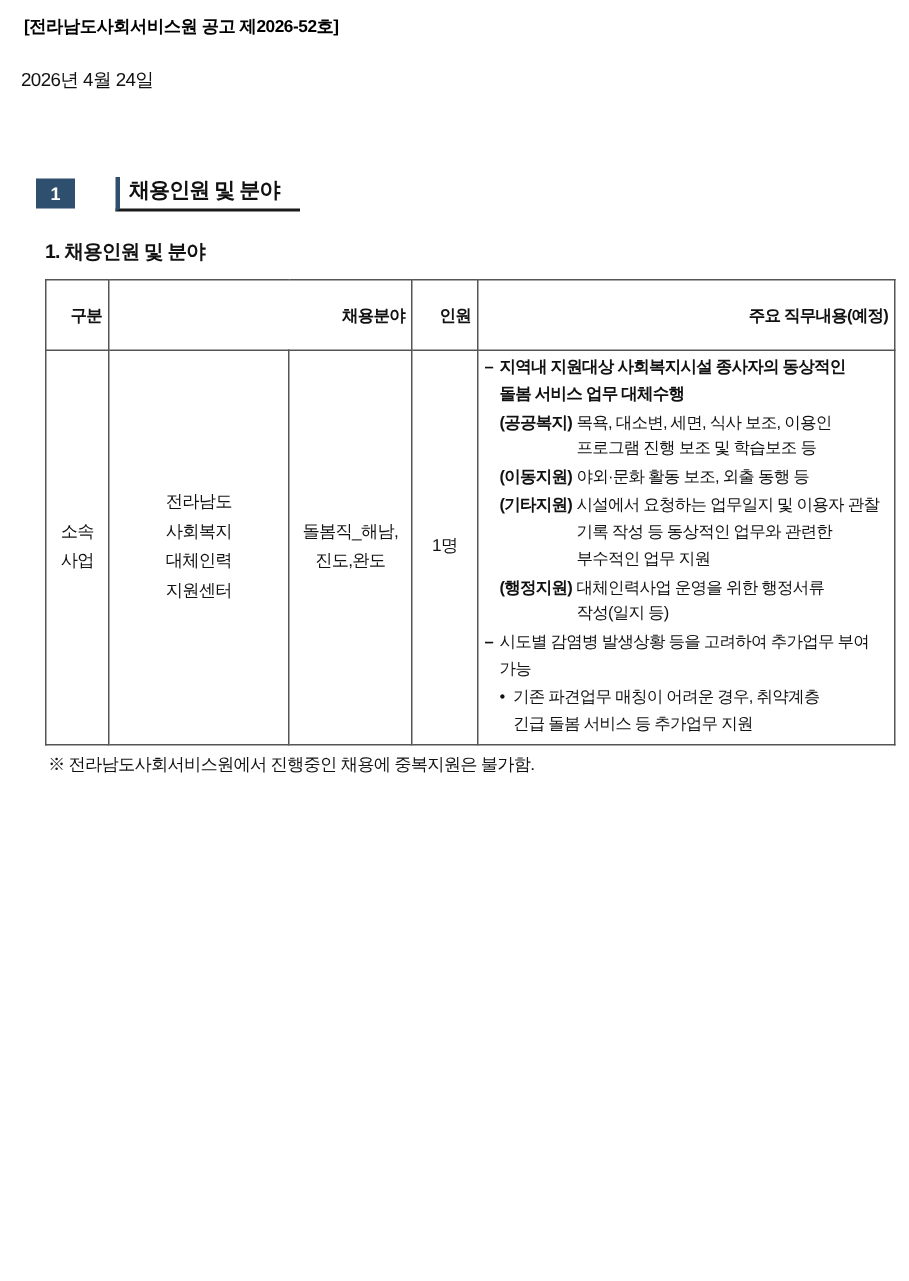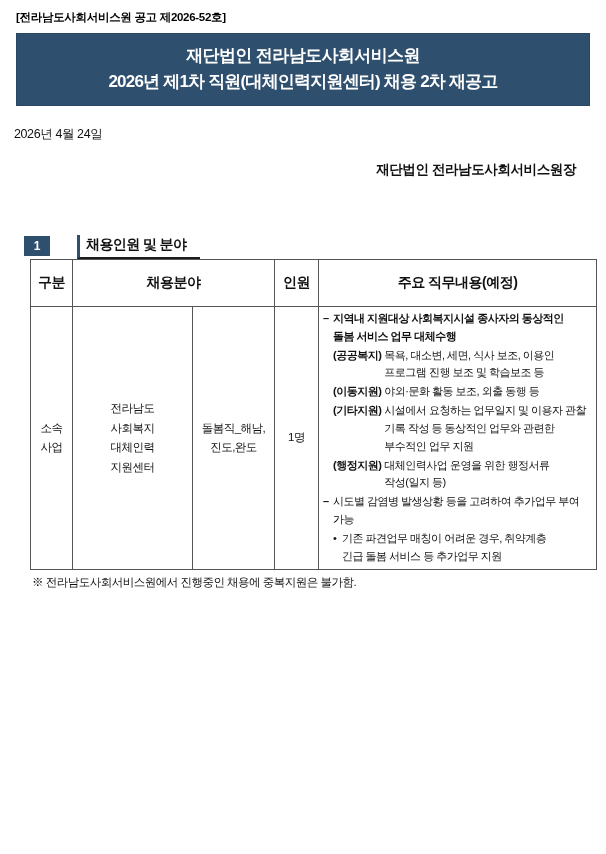--- a/index.html
+++ b/index.html
@@ -123,23 +123,23 @@
     table-layout: fixed;
     font-size: 11px;
   }
   table.rec th, table.rec td {
     border: 1px solid #555;
     padding: 3px 4px;
     vertical-align: middle;
     letter-spacing: -0.5px;
   }
   table.rec th {
-    text-align: center;
-    font-weight: bold;
-    font-size: 14px;
+    text-align: right;
+    font-weight: bold;
+    font-size: 11px;
     height: 40px;
     color: #111;
   }
   td.c-gubun, td.c-field, td.c-area, td.c-num {
     text-align: center;
     line-height: 1.7;
     font-size: 11.5px;
   }
   td.c-duty {
     text-align: left;
@@ -187,36 +187,32 @@
     letter-spacing: -0.5px;
   }
 </style>
 </head>
 <body>
 
 <div class="page">
 
   <div class="notice-no">[전라남도사회서비스원 공고 제2026-52호]</div>
 
-  <div class="title-banner">
-    <div class="line1">재단법인 전라남도사회서비스원</div>
-    <div class="line2">2026년 제1차 직원(대체인력지원센터) 채용 2차 재공고</div>
-  </div>
 
 
   <div class="date-line">2026년 4월 24일</div>
-  <div class="org-line">재단법인  전라남도사회서비스원장</div>
 
   <div class="section-head">
     <div class="sec-num">1</div>
     <div class="sec-title-wrap">
       <span class="sec-title">채용인원 및 분야</span>
     </div>
   </div>
 
+  <div class="sub-head">1. 채용인원 및 분야</div>
 
   <table class="rec">
     <colgroup>
       <col style="width:42px">
       <col style="width:120px">
       <col style="width:82px">
       <col style="width:44px">
       <col style="width:278px">
     </colgroup>
     <thead>

